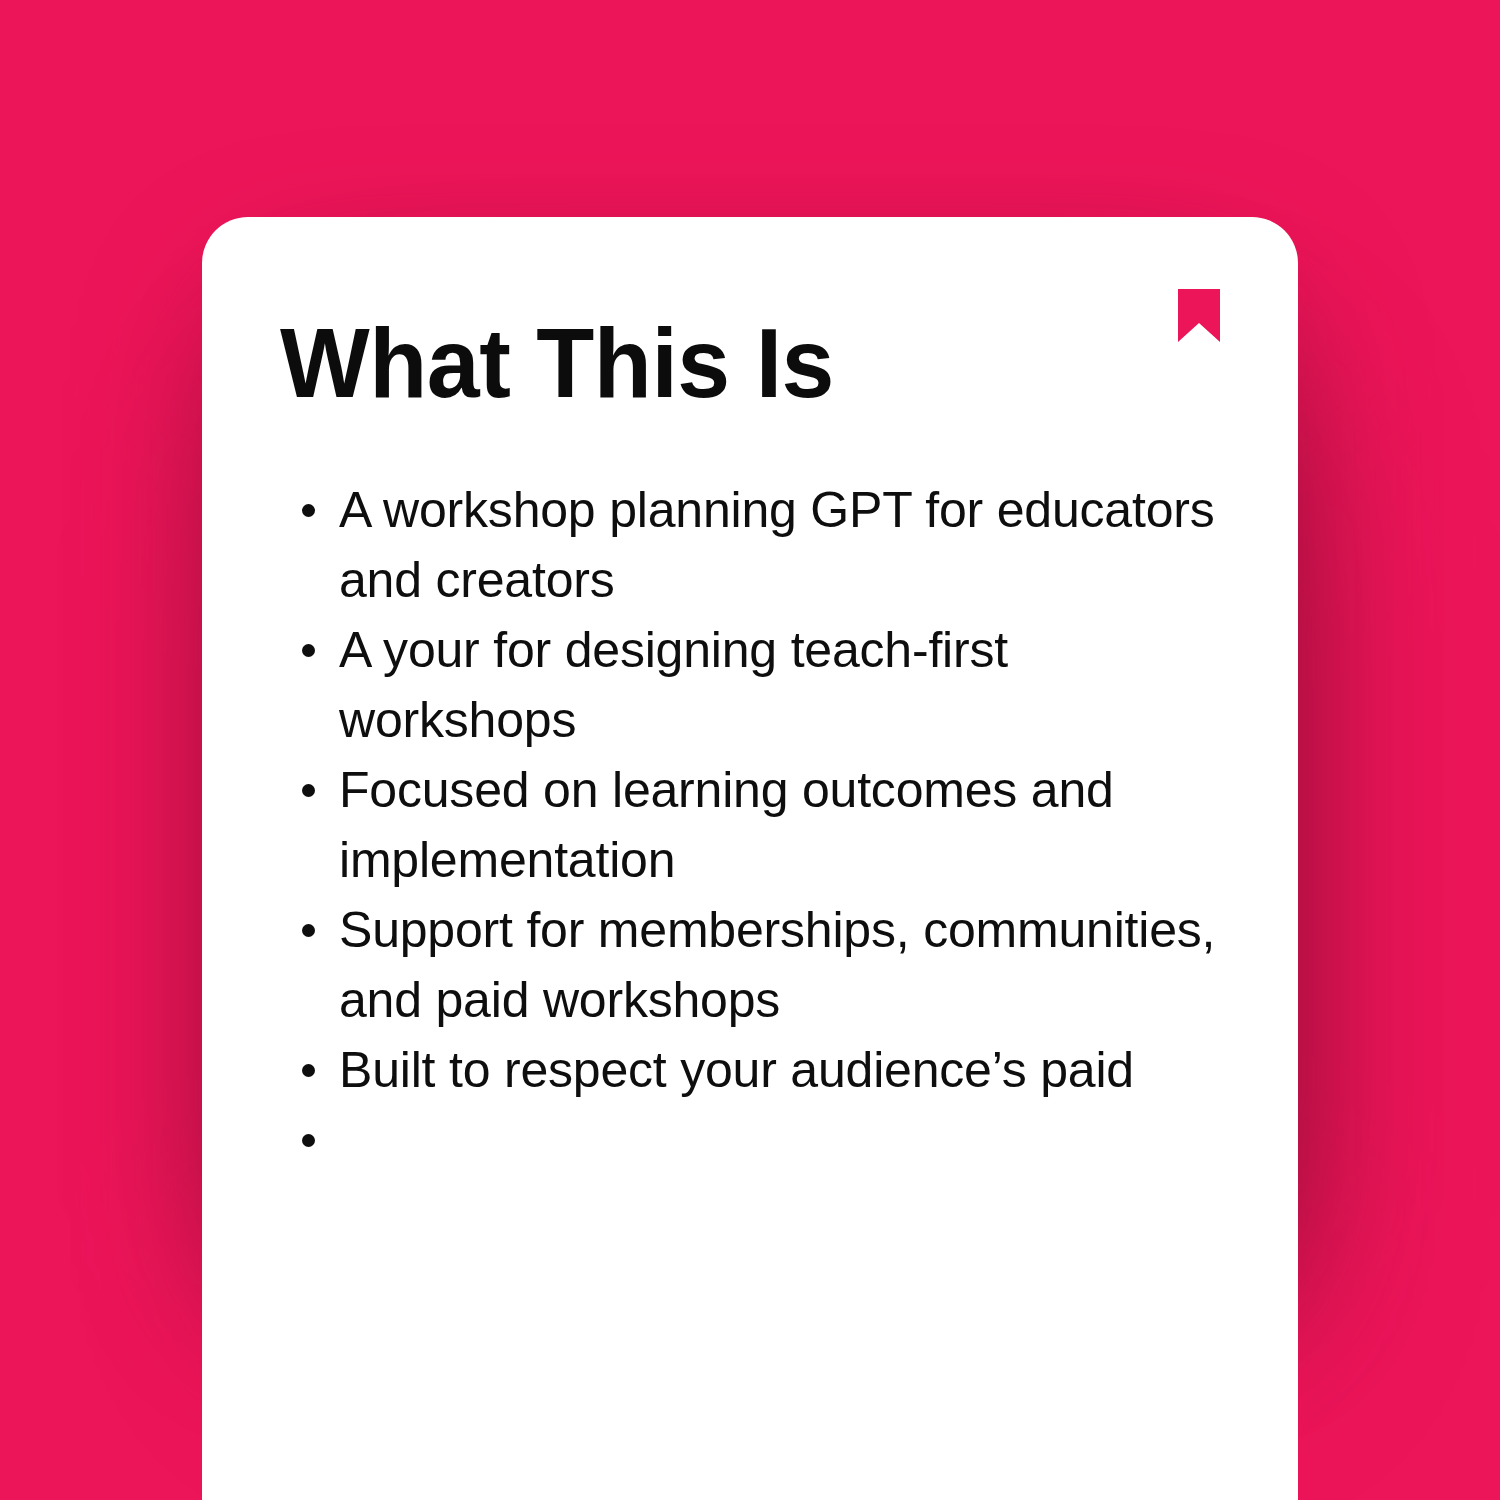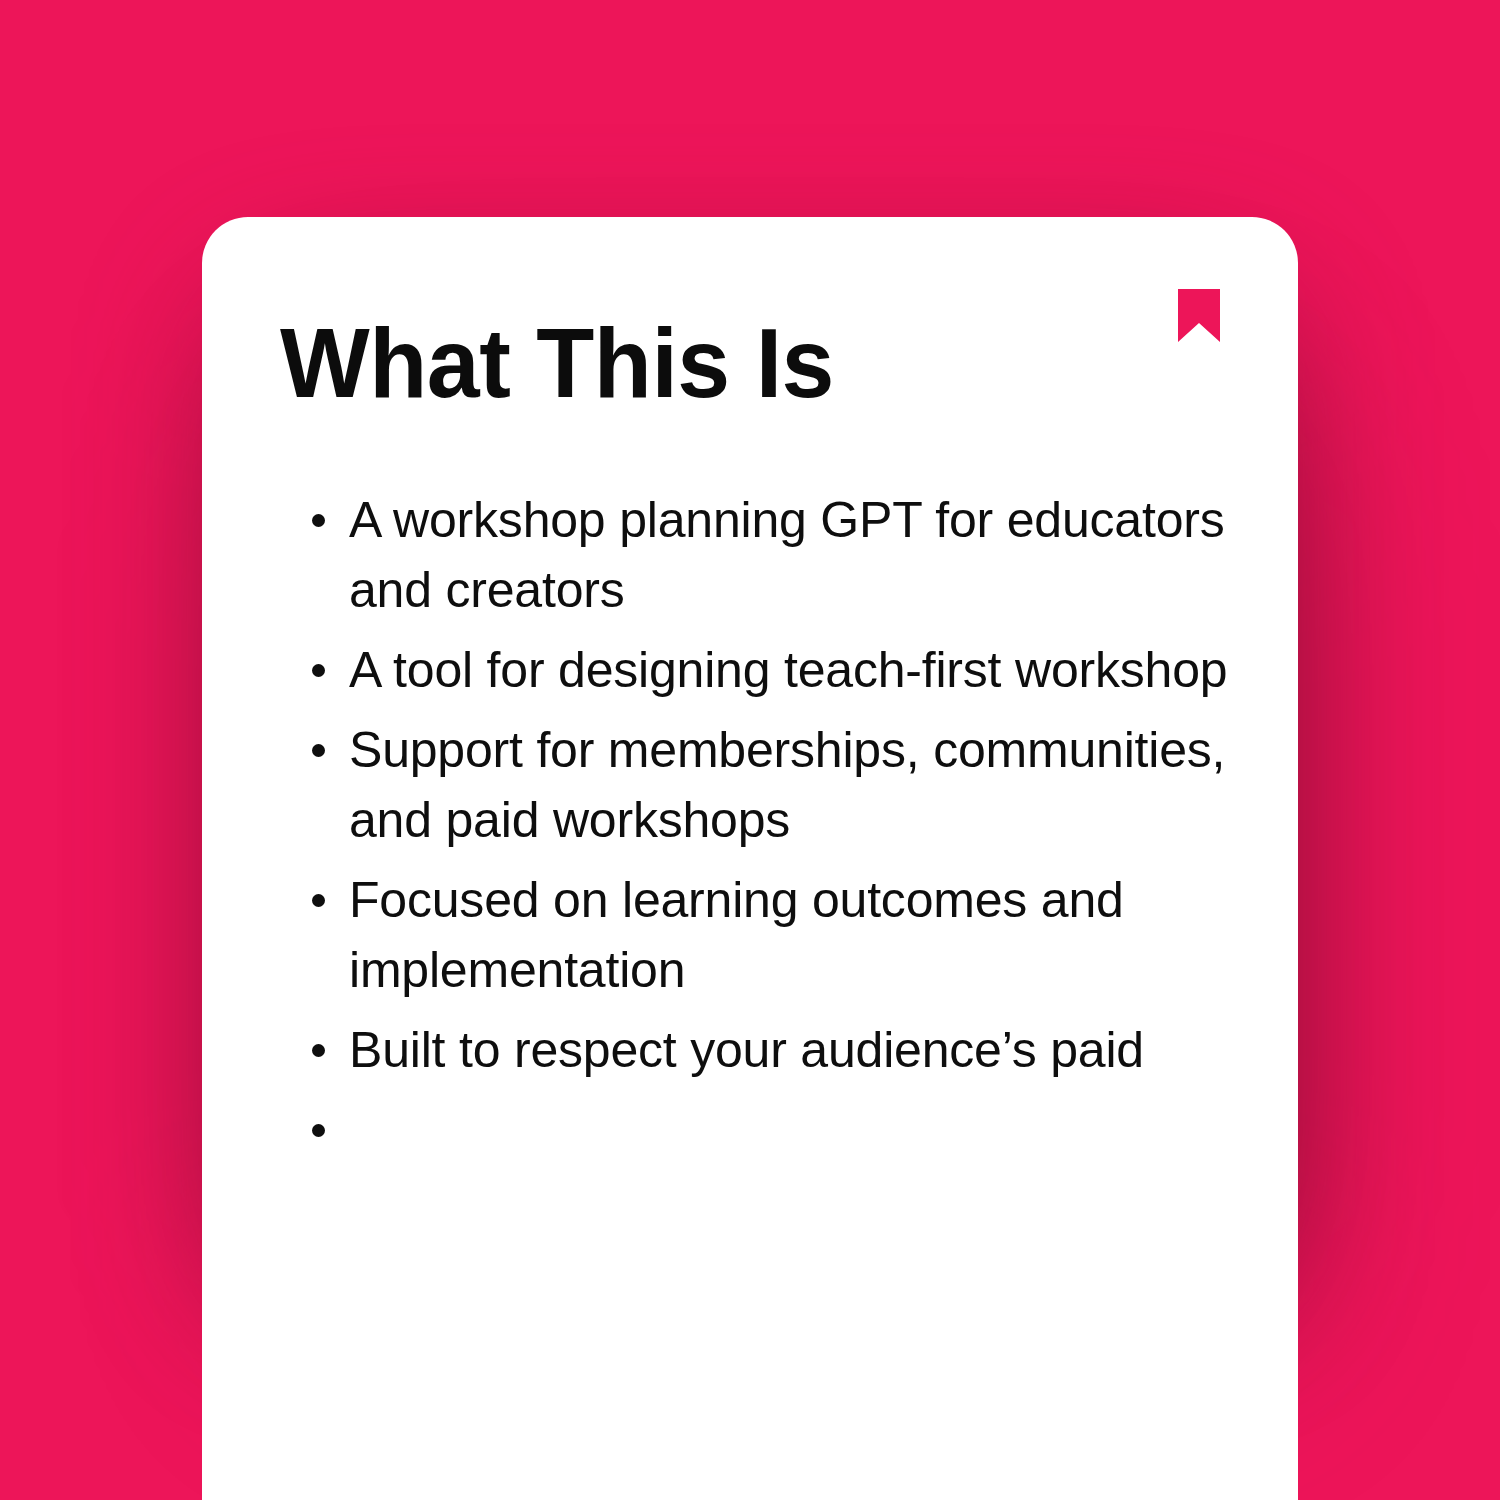--- a/index.html
+++ b/index.html
@@ -90,21 +90,21 @@
     top: 258px;
     right: 46px;
     margin: 0;
     padding: 0;
     list-style: none;
   }
 
   .bullet-item {
     position: relative;
     padding-left: 39px;
-    margin: 10px;
+    margin: 0;
     font-size: 50px;
     line-height: 70px;
     font-weight: 400;
     color: #0e0e0e;
     letter-spacing: -0.2px;
   }
 
   .bullet-item::before {
     content: "";
     position: absolute;
@@ -134,27 +134,27 @@
       <path d="M0 0 H42 V53 L21 34 L0 53 Z" fill="#ed1559"></path>
     </svg>
 
     <h1 class="card-title">What This Is</h1>
 
     <ul class="bullet-list">
       <li class="bullet-item">
         <span>A workshop planning GPT for educators and creators</span>
       </li>
       <li class="bullet-item">
-        <span>A tool for designing teach-first workshop</span>
+        <span>A your for designing teach-first workshops</span>
+      </li>
+      <li class="bullet-item">
+        <span>Focused on learning outcomes and implementation</span>
       </li>
       <li class="bullet-item">
         <span>Support for memberships, communities, and paid workshops</span>
-      </li>
-      <li class="bullet-item">
-        <span>Focused on learning outcomes and implementation</span>
       </li>
       <li class="bullet-item">
         <span>Built to respect your audience’s paid</span>
       </li>
       <li class="bullet-item is-empty">
         <span></span>
       </li>
     </ul>
 
   </div>

